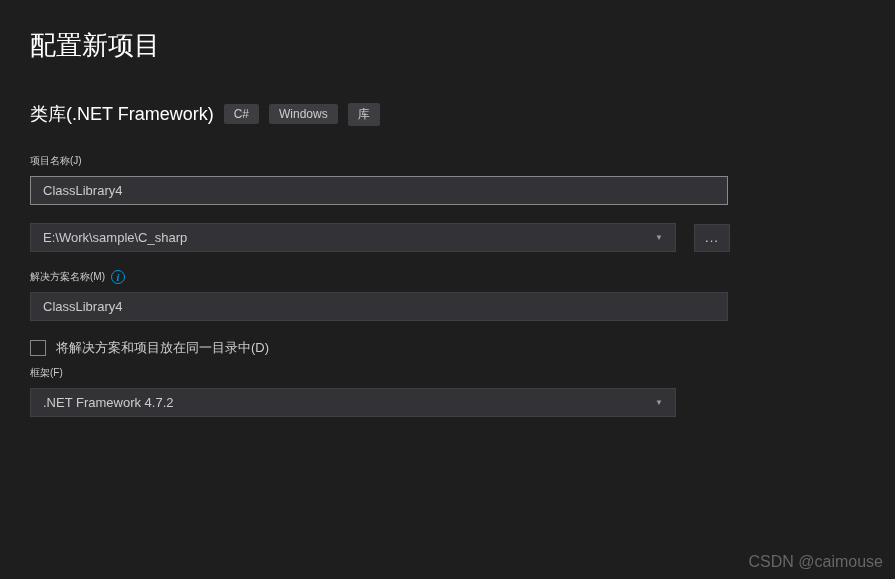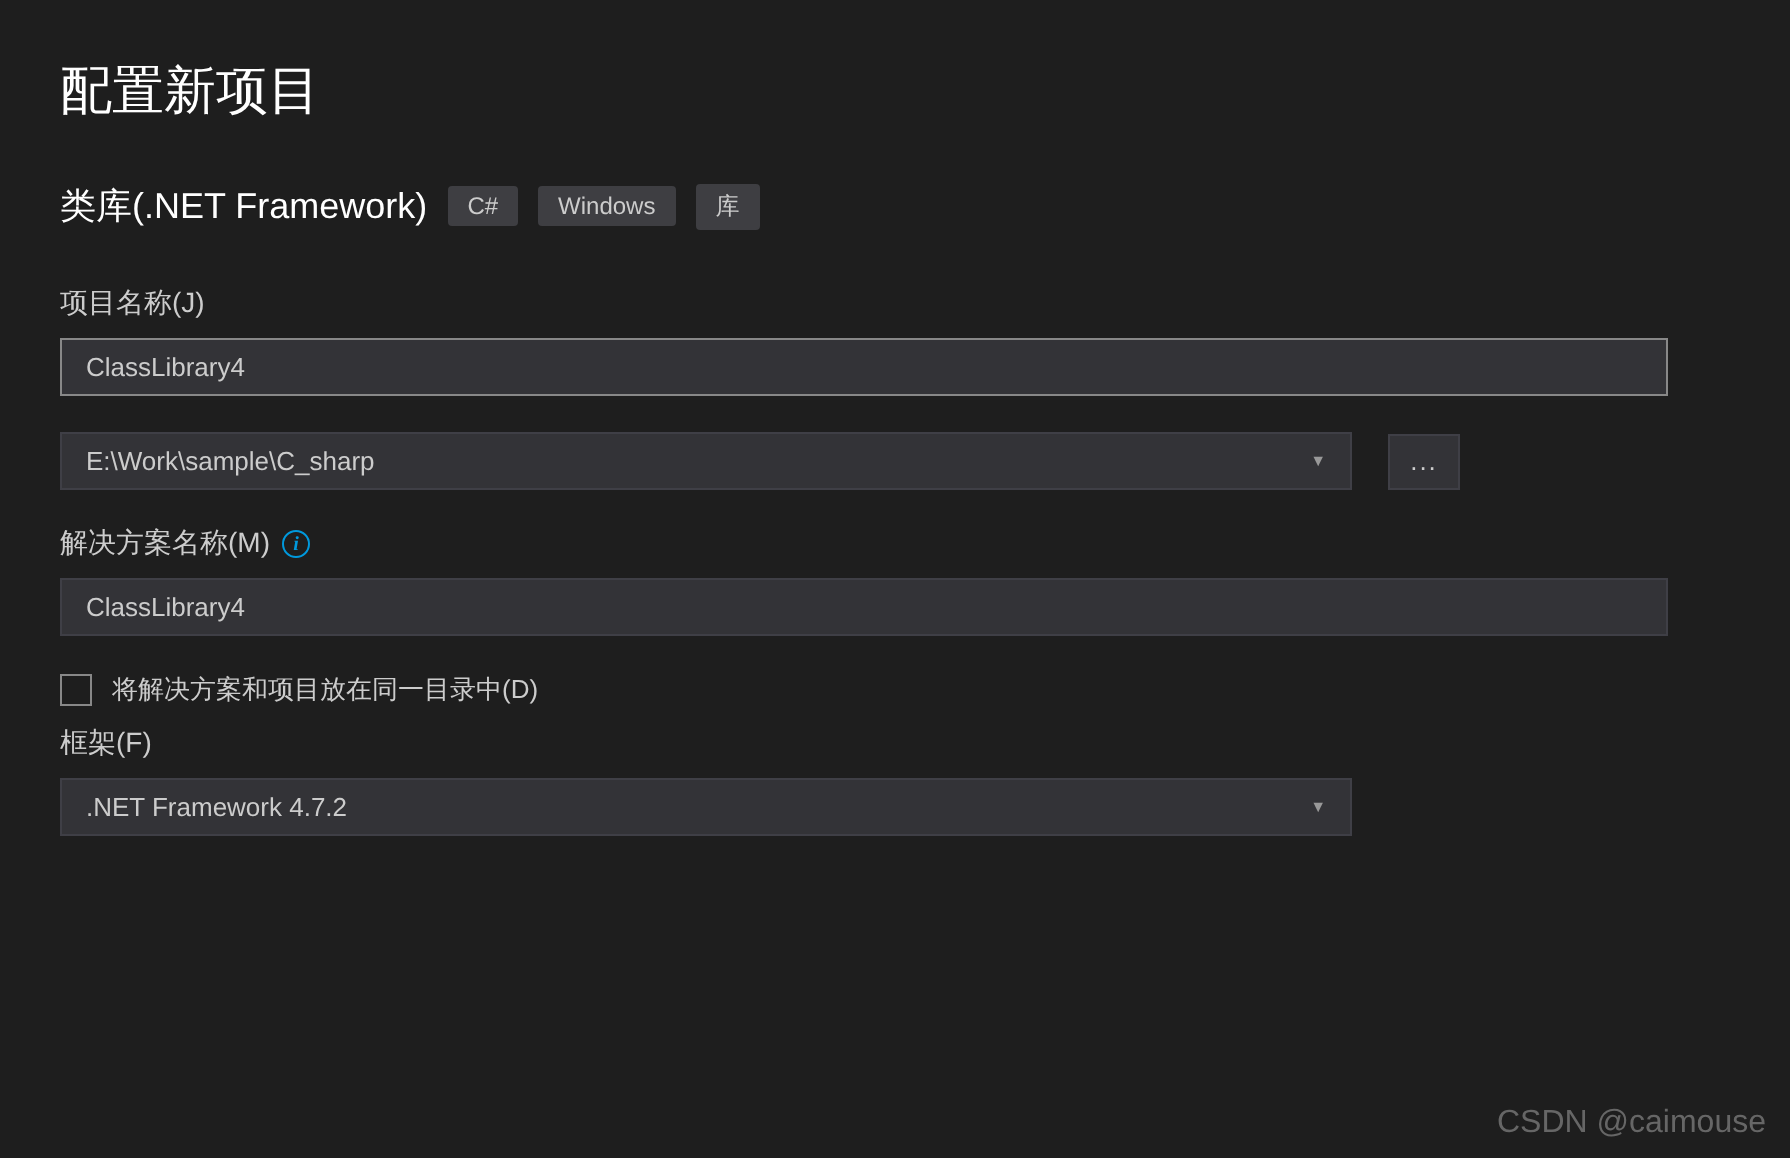--- a/index.html
+++ b/index.html
@@ -17,21 +17,21 @@
       overflow: hidden;
       position: relative;
     }
     .container {
       padding: 28px 30px;
     }
     .page-title {
       font-size: 26px;
       font-weight: 400;
       color: #ffffff;
-      margin-bottom: 28px;
+      margin-bottom: 39px;
     }
     .subtitle-row {
       display: flex;
       align-items: center;
       gap: 10px;
       margin-bottom: 28px;
     }
     .subtitle {
       font-size: 18px;
       font-weight: 400;
@@ -42,21 +42,21 @@
       color: #cccccc;
       padding: 3px 10px;
       font-size: 12px;
       border-radius: 2px;
     }
     .form-group {
       margin-bottom: 18px;
     }
     .form-label {
       display: block;
-      font-size: 14px;
+      font-size: 10px;
       color: #cccccc;
       margin-bottom: 8px;
     }
     .label-with-icon {
       display: flex;
       align-items: center;
       gap: 6px;
       margin-bottom: 8px;
     }
     .info-icon {
@@ -67,21 +67,21 @@
       height: 14px;
       border: 1.5px solid #0099dd;
       border-radius: 50%;
       color: #0099dd;
       font-size: 10px;
       font-weight: bold;
       font-style: italic;
       font-family: Georgia, serif;
     }
     .text-input {
-      width: 804px;
+      width: 698px;
       background-color: #333337;
       border: 1px solid #3f3f46;
       color: #cccccc;
       padding: 6px 12px;
       font-size: 13px;
       font-family: inherit;
       outline: none;
     }
     .text-input.bordered {
       border: 1px solid #888888;

